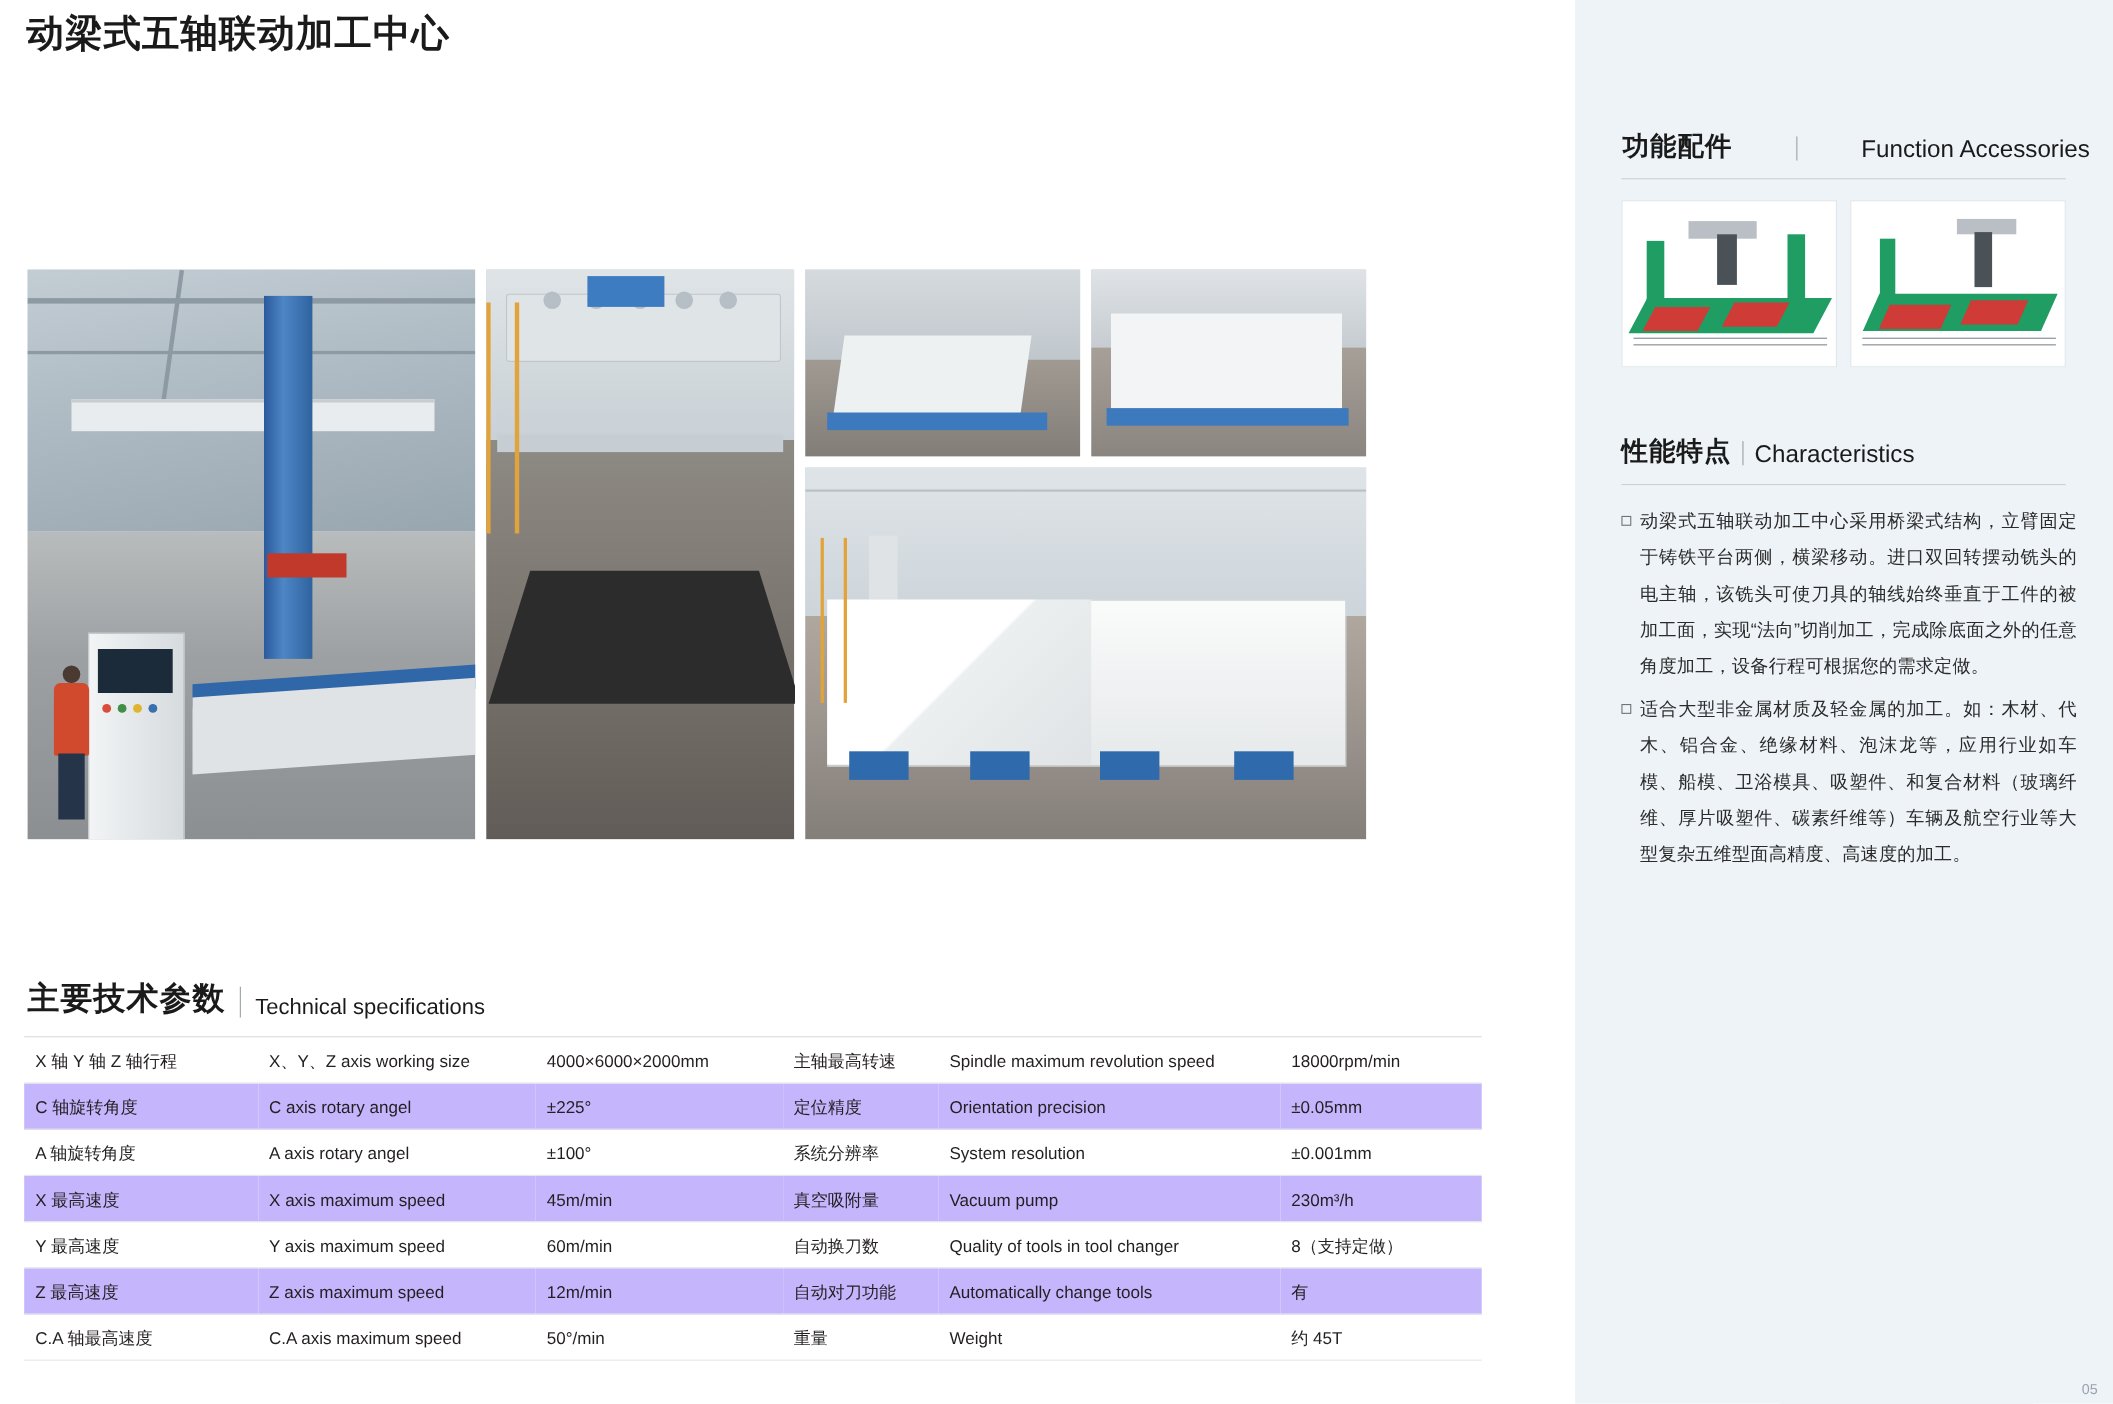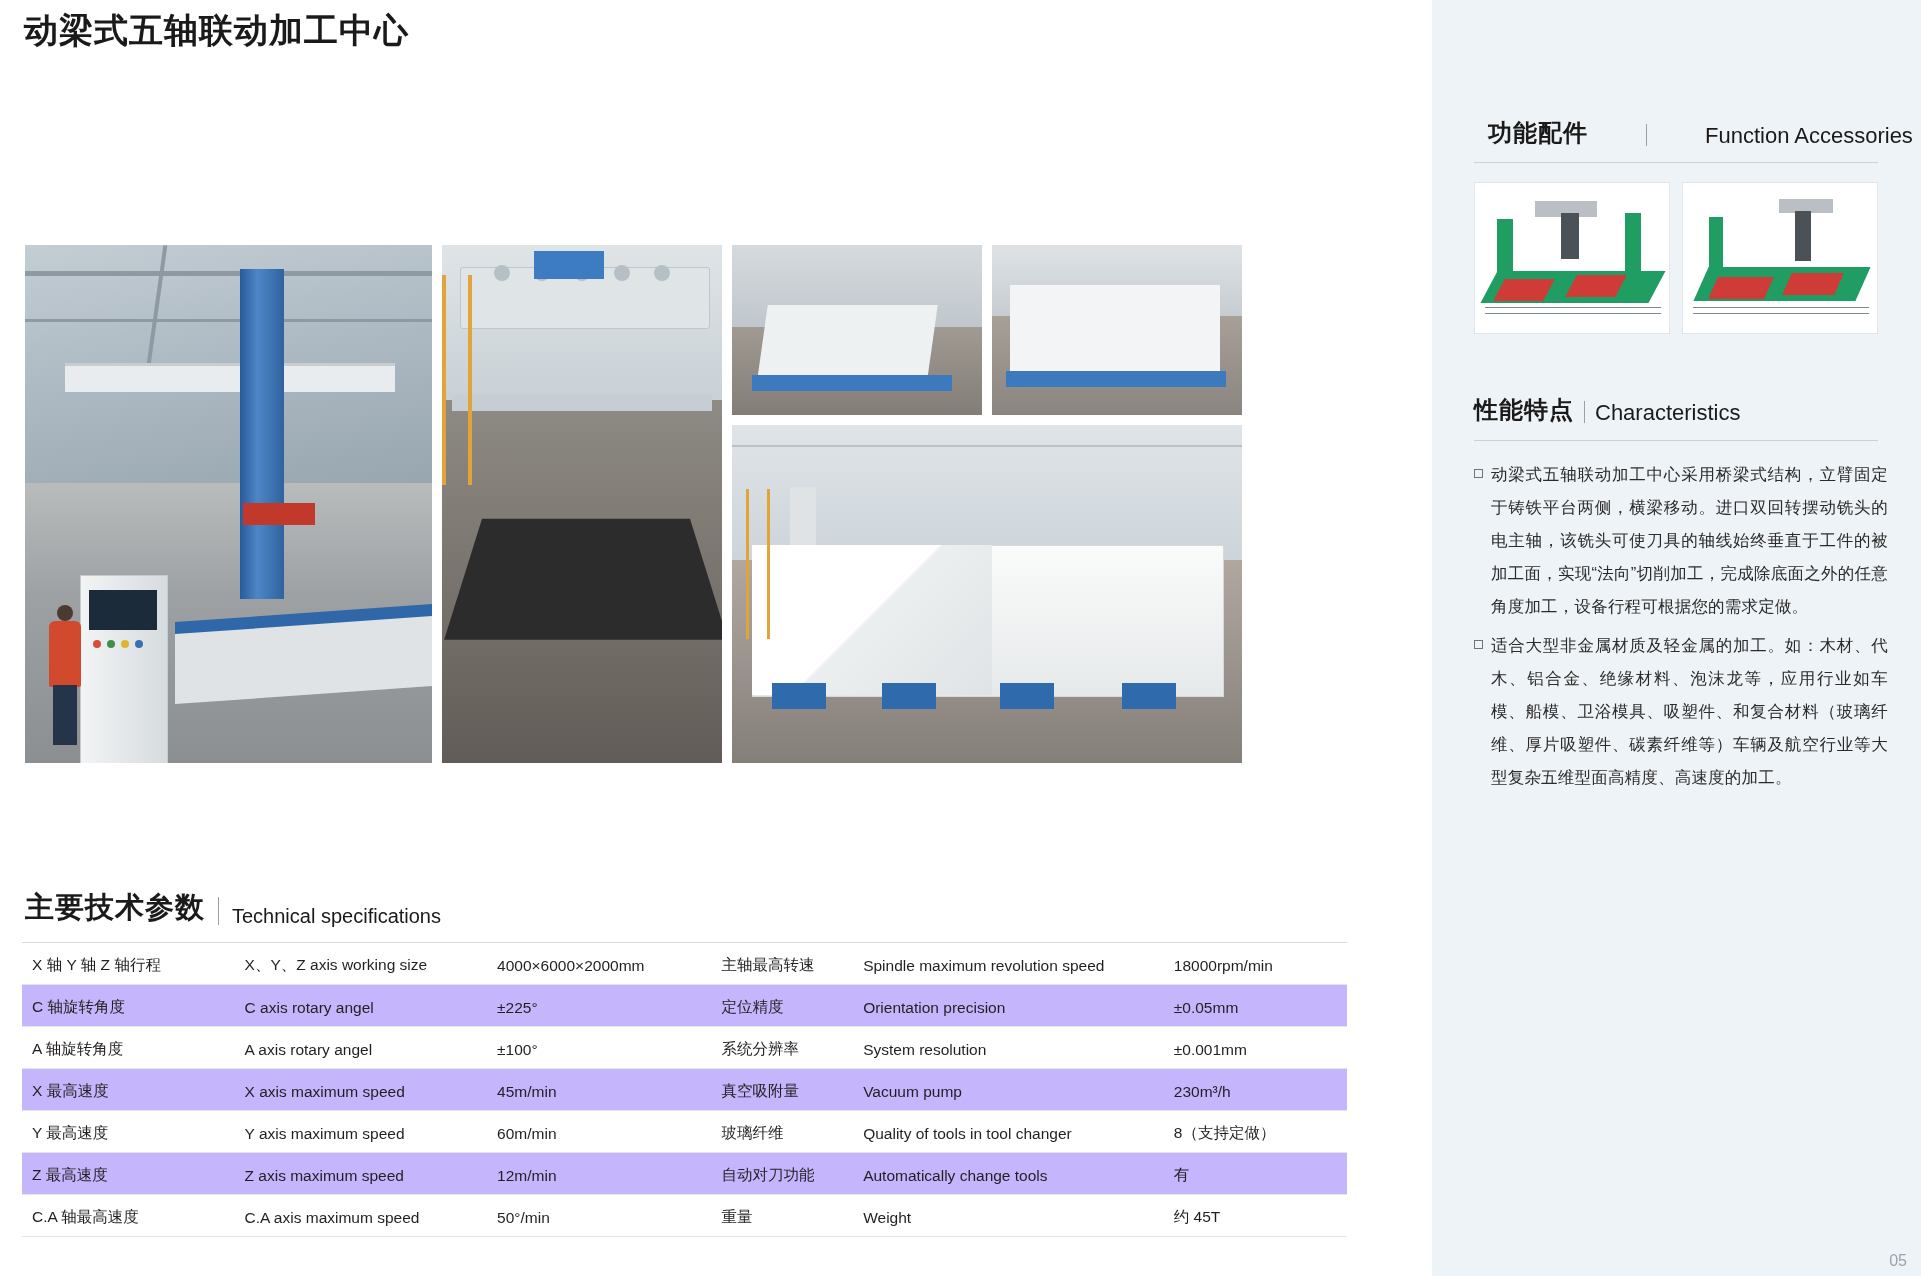--- a/index.html
+++ b/index.html
@@ -112,21 +112,21 @@
 
   
   .right{
     position:absolute;left:1432px;top:0;width:489px;height:1276px;
     background:#eef3f7;
   }
   .rt-head{position:absolute;display:flex;align-items:flex-end;}
   .rt-head .cn{font-size:24px;font-weight:bold;color:#1a1a1a;letter-spacing:1px;}
   .rt-head .bar{width:1px;height:22px;background:#9aa0a4;margin:0 10px 3px 10px;}
   .rt-head .en{font-size:22px;color:#1a1a1a;}
-  #fa-head{left:56px;top:117px;gap:48px;}
+  #fa-head{left:43px;top:117px;gap:48px;}
   .rt-rule{position:absolute;left:42px;width:404px;height:1px;background:#c9d2d9;}
   #fa-rule{top:162px;}
 
   .render-row{position:absolute;left:42px;top:182px;width:404px;height:150px;display:flex;gap:12px;}
   .render{width:196px;height:150px;background:#ffffff;border:1px solid #dfe5ea;position:relative;overflow:hidden;}
   .rnd-bed{position:absolute;background:#1f9d63;}
   .rnd-red{position:absolute;background:#cf3b36;}
   .rnd-gray{position:absolute;background:#b9bfc4;}
   .rnd-dark{position:absolute;background:#4a5157;}
   .rnd-line{position:absolute;background:#7f888f;height:1px;}
@@ -138,21 +138,21 @@
   .bullet{display:flex;margin-bottom:6px;}
   .bullet .sq{
     flex:0 0 auto;width:7px;height:7px;border:1px solid #6e7479;
     margin:11px 8px 0 0;background:transparent;
   }
   .bullet .txt{
     font-size:16.5px;line-height:33px;color:#2b2b2b;
     text-align:justify;letter-spacing:0.2px;
   }
 
-  .page-num{position:absolute;right:14px;bottom:6px;font-size:16px;color:#9aa3ab;}
+  .page-num{position:absolute;right:14px;bottom:6px;font-size:13px;color:#9aa3ab;}
 </style>
 </head>
 <body>
 
 <div class="page">
 
   <div class="left">
 
     <div class="page-title">动梁式五轴联动加工中心</div>
 
@@ -265,21 +265,21 @@
           <td class="c2">X axis maximum speed</td>
           <td class="c3">45m/min</td>
           <td class="c4">真空吸附量</td>
           <td class="c5">Vacuum pump</td>
           <td class="c6">230m³/h</td>
         </tr>
         <tr>
           <td class="c1">Y 最高速度</td>
           <td class="c2">Y axis maximum speed</td>
           <td class="c3">60m/min</td>
-          <td class="c4">玻璃纤维</td>
+          <td class="c4">自动换刀数</td>
           <td class="c5">Quality of  tools in tool changer</td>
           <td class="c6">8（支持定做）</td>
         </tr>
         <tr class="alt">
           <td class="c1">Z 最高速度</td>
           <td class="c2">Z axis maximum speed</td>
           <td class="c3">12m/min</td>
           <td class="c4">自动对刀功能</td>
           <td class="c5">Automatically change tools</td>
           <td class="c6">有</td>

